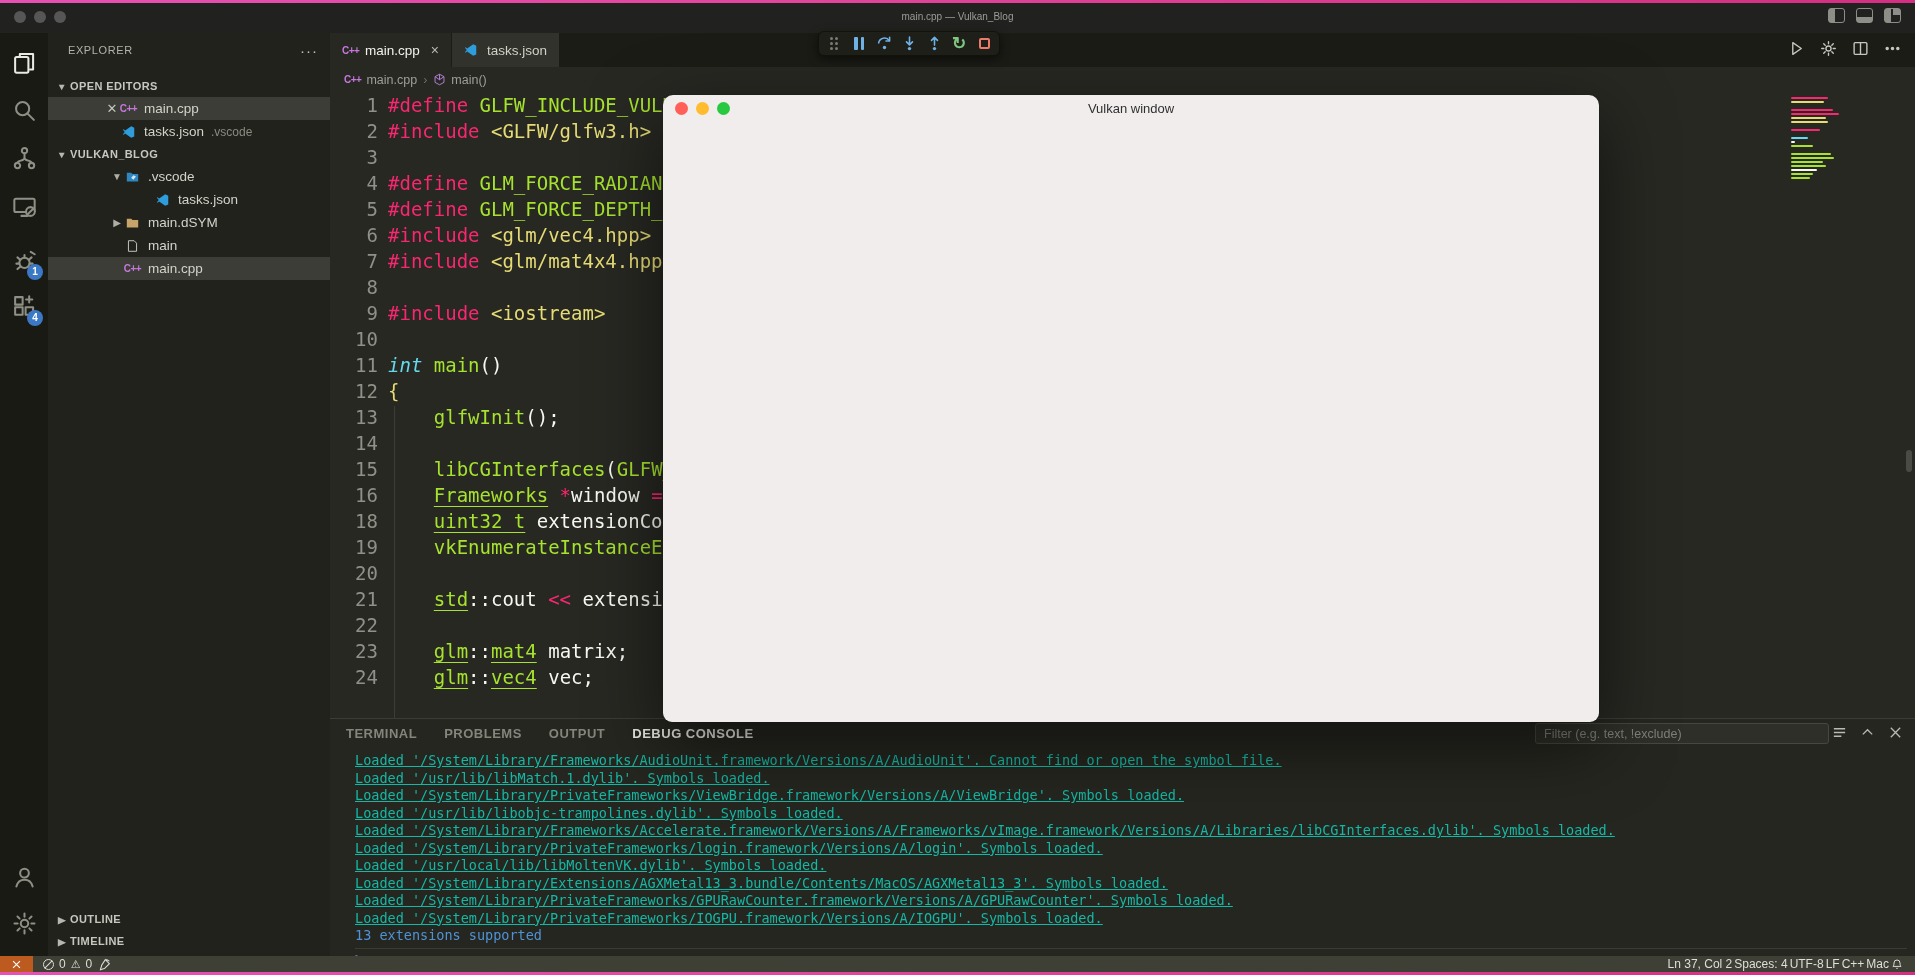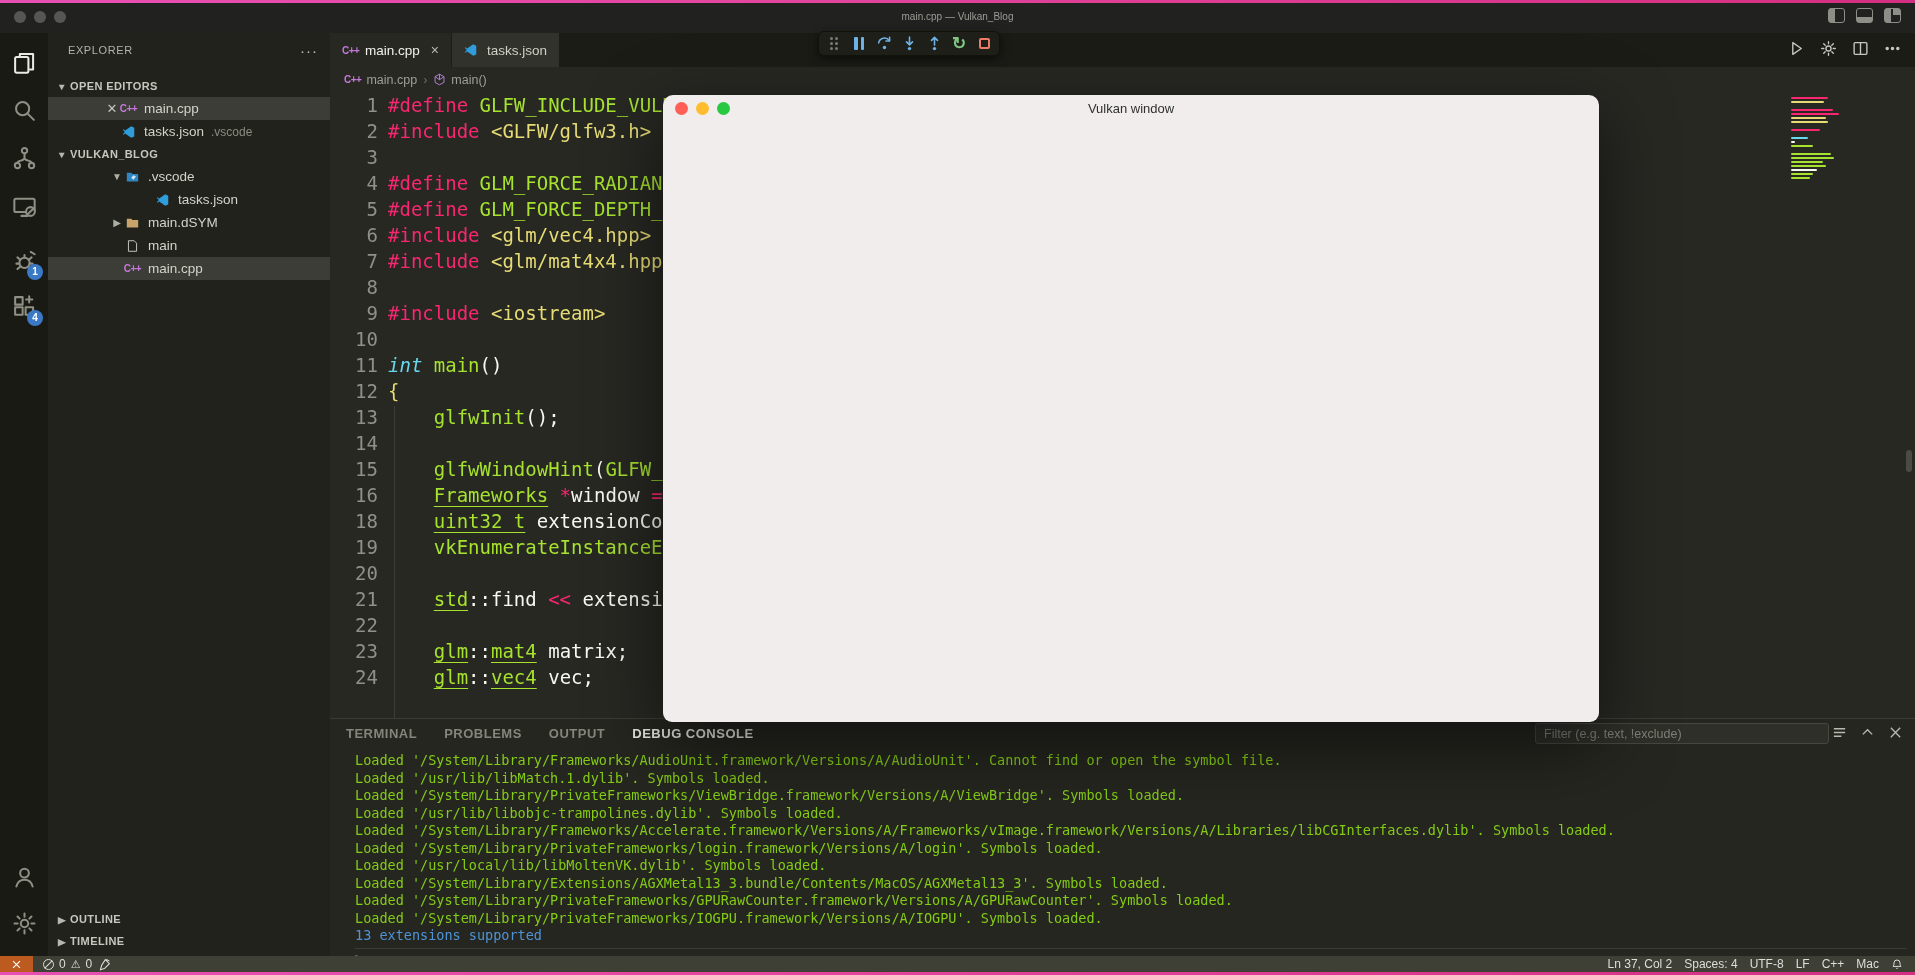--- a/index.html
+++ b/index.html
@@ -90,28 +90,28 @@
   .panel{position:absolute;left:330px;right:0;top:718px;bottom:19px;background:#25261f;border-top:1px solid #3b3c34;z-index:10;}
   .panel-head{position:relative;height:28px;display:flex;align-items:center;gap:27px;padding-left:16px;}
   .ptab{font-size:13px;letter-spacing:.5px;color:#84857b;cursor:pointer;font-weight:bold;}
   .ptab.active{color:#e8e8e2;}
   .pfilter{position:absolute;right:86px;top:4px;width:294px;height:21px;background:#2e2f28;border:1px solid #46473f;border-radius:3px;color:#cfcfc6;font-size:12.5px;padding:0 8px;outline:none;font-family:"Liberation Sans",sans-serif;}
   .pfilter::placeholder{color:#7f8078;}
   .ph-icons{position:absolute;right:12px;top:6px;display:flex;gap:13px;color:#b9bab1;}
   .ph-icons svg{width:15px;height:15px;cursor:pointer;}
   .console{position:absolute;left:25px;right:8px;top:33px;bottom:0;font-family:"DejaVu Sans Mono",monospace;font-size:13.5px;overflow:hidden;}
   .cline{height:17.5px;line-height:17.5px;white-space:nowrap;}
-  .c-gold{color:#84cc16;} .c-blue{color:#4f93d6;}
+  .c-gold{color:#14b8a6;text-decoration:underline;} .c-blue{color:#4f93d6;}
   .prompt-row{border-top:1px solid #3b3c34;margin-top:3px;height:18px;line-height:18px;color:#6e9fd4;font-size:13px;}
 
   
   .statusbar{position:absolute;left:0;right:0;bottom:3px;height:16px;background:#3f4035;color:#dededa;font-size:12px;display:flex;align-items:center;z-index:50;}
   .st-remote{width:33px;height:16px;background:#bd5a20;display:flex;align-items:center;justify-content:center;color:#fff;font-size:10px;cursor:pointer;}
   .st-left{display:flex;align-items:center;gap:6px;margin-left:10px;}
-  .st-right{margin-left:auto;display:flex;align-items:center;gap:12px;padding-right:12px;}
+  .st-right{margin-left:auto;display:flex;align-items:center;gap:2px;padding-right:12px;}
   .st-item{cursor:pointer;white-space:nowrap;}
   .circ-slash{width:11px;height:11px;border:1.2px solid #dededa;border-radius:50%;position:relative;display:inline-block;}
   .circ-slash:before{content:"";position:absolute;left:-1px;top:4.2px;width:11px;height:1.2px;background:#dededa;transform:rotate(-45deg);}
   .warn-tri{font-size:11px;line-height:1;}
   .st-left svg{width:13px;height:13px;}
   .st-right svg{width:12px;height:13px;}
 </style>
 </head>
 <body>
 
@@ -365,26 +365,26 @@
       <div class="code-line"><span class="ln">5</span><span class="ct"><span class="tok-k">#define </span><span class="tok-f">GLM_FORCE_DEPTH_Z</span></span></div>
       <div class="code-line"><span class="ln">6</span><span class="ct"><span class="tok-k">#include </span><span class="tok-s">&lt;glm/vec4.hpp&gt;</span></span></div>
       <div class="code-line"><span class="ln">7</span><span class="ct"><span class="tok-k">#include </span><span class="tok-s">&lt;glm/mat4x4.hpp&gt;</span></span></div>
       <div class="code-line"><span class="ln">8</span><span class="ct"></span></div>
       <div class="code-line"><span class="ln">9</span><span class="ct"><span class="tok-k">#include </span><span class="tok-s">&lt;iostream&gt;</span></span></div>
       <div class="code-line"><span class="ln">10</span><span class="ct"></span></div>
       <div class="code-line"><span class="ln">11</span><span class="ct"><span class="tok-t">int</span><span class="tok-w"> </span><span class="tok-f">main</span><span class="tok-w">()</span></span></div>
       <div class="code-line"><span class="ln">12</span><span class="ct"><span class="tok-s">{</span></span></div>
       <div class="code-line"><span class="ln">13</span><span class="ct"><span class="tok-w">    </span><span class="tok-f">glfwInit</span><span class="tok-w">();</span></span></div>
       <div class="code-line"><span class="ln">14</span><span class="ct"></span></div>
-      <div class="code-line"><span class="ln">15</span><span class="ct"><span class="tok-w">    </span><span class="tok-f">glfwWindowHint</span><span class="tok-w">(</span><span class="tok-f">GLFW_C</span></span></div>
+      <div class="code-line"><span class="ln">15</span><span class="ct"><span class="tok-w">    </span><span class="tok-f">libCGInterfaces</span><span class="tok-w">(</span><span class="tok-f">GLFW_C</span></span></div>
       <div class="code-line"><span class="ln">16</span><span class="ct"><span class="tok-w">    </span><span class="tok-f tok-u">Frameworks</span><span class="tok-w"> </span><span class="tok-k">*</span><span class="tok-w">window </span><span class="tok-k">= </span></span></div>
       <div class="code-line"><span class="ln">18</span><span class="ct"><span class="tok-w">    </span><span class="tok-f tok-u">uint32_t</span><span class="tok-w"> extensionCou</span></span></div>
       <div class="code-line"><span class="ln">19</span><span class="ct"><span class="tok-w">    </span><span class="tok-f">vkEnumerateInstanceEx</span></span></div>
       <div class="code-line"><span class="ln">20</span><span class="ct"></span></div>
-      <div class="code-line"><span class="ln">21</span><span class="ct"><span class="tok-w">    </span><span class="tok-f tok-u">std</span><span class="tok-w">::find </span><span class="tok-k">&lt;&lt; </span><span class="tok-w">extensio</span></span></div>
+      <div class="code-line"><span class="ln">21</span><span class="ct"><span class="tok-w">    </span><span class="tok-f tok-u">std</span><span class="tok-w">::cout </span><span class="tok-k">&lt;&lt; </span><span class="tok-w">extensio</span></span></div>
       <div class="code-line"><span class="ln">22</span><span class="ct"></span></div>
       <div class="code-line"><span class="ln">23</span><span class="ct"><span class="tok-w">    </span><span class="tok-f tok-u">glm</span><span class="tok-w">::</span><span class="tok-f tok-u">mat4</span><span class="tok-w"> matrix;</span></span></div>
       <div class="code-line"><span class="ln">24</span><span class="ct"><span class="tok-w">    </span><span class="tok-f tok-u">glm</span><span class="tok-w">::</span><span class="tok-f tok-u">vec4</span><span class="tok-w"> vec;</span></span></div>
     </div>
 
   <div class="dbg-toolbar" id="dbgtoolbar">
       <div class="dbg-btn">
         <span class="grip">
           <i></i>
           <i></i>

